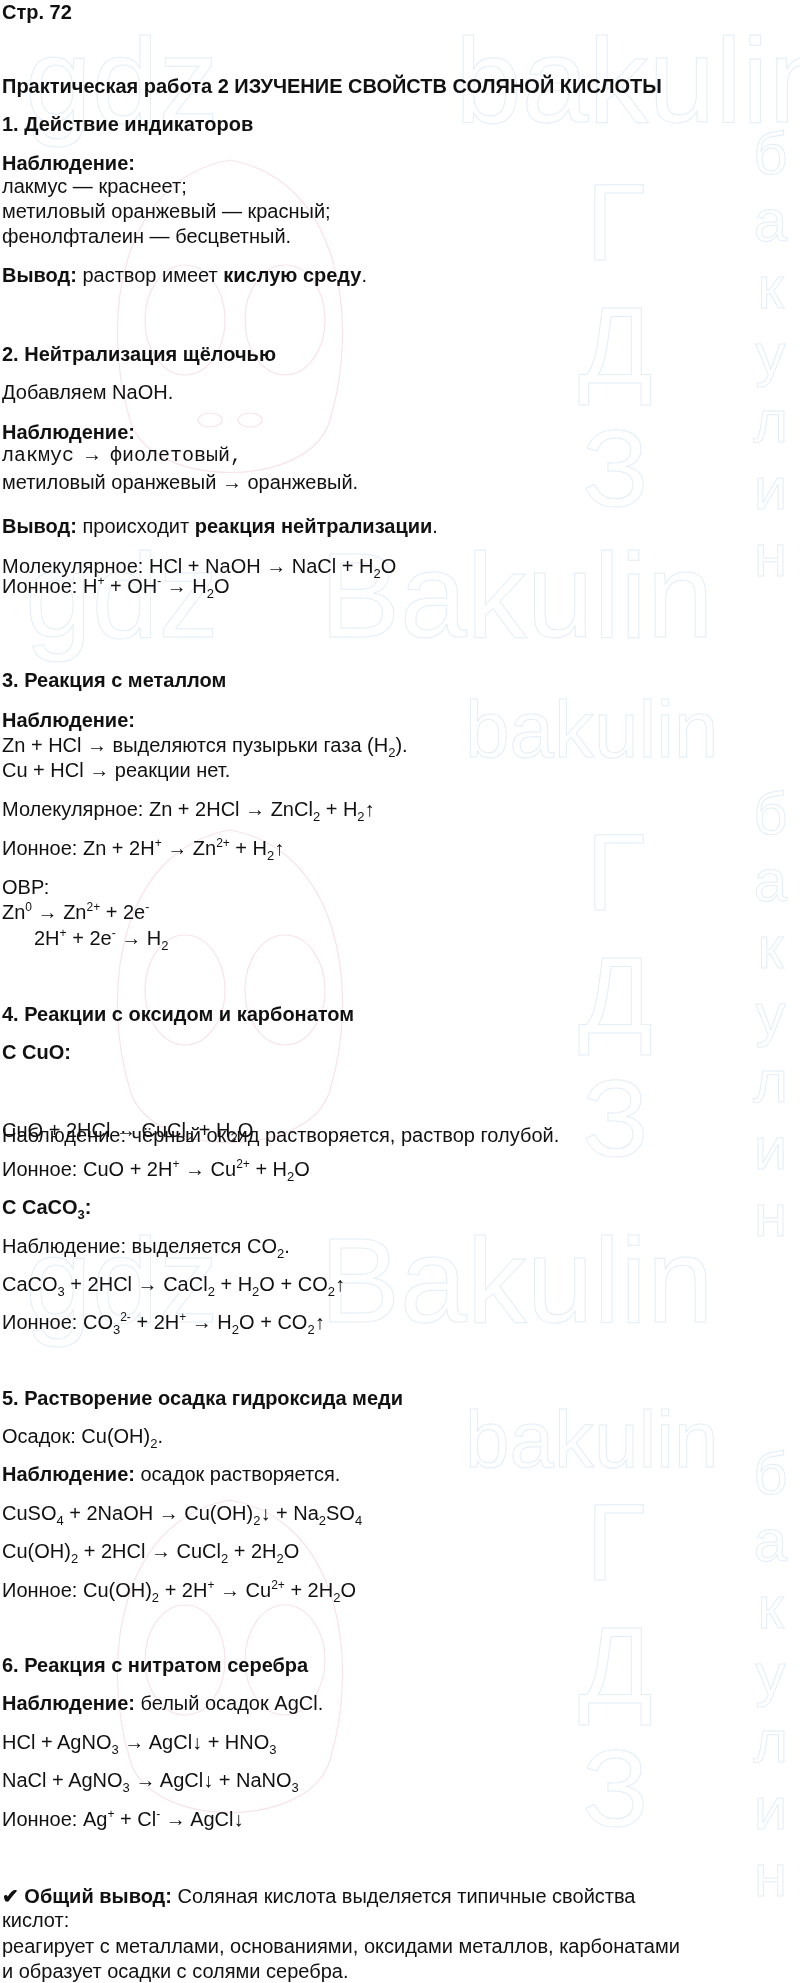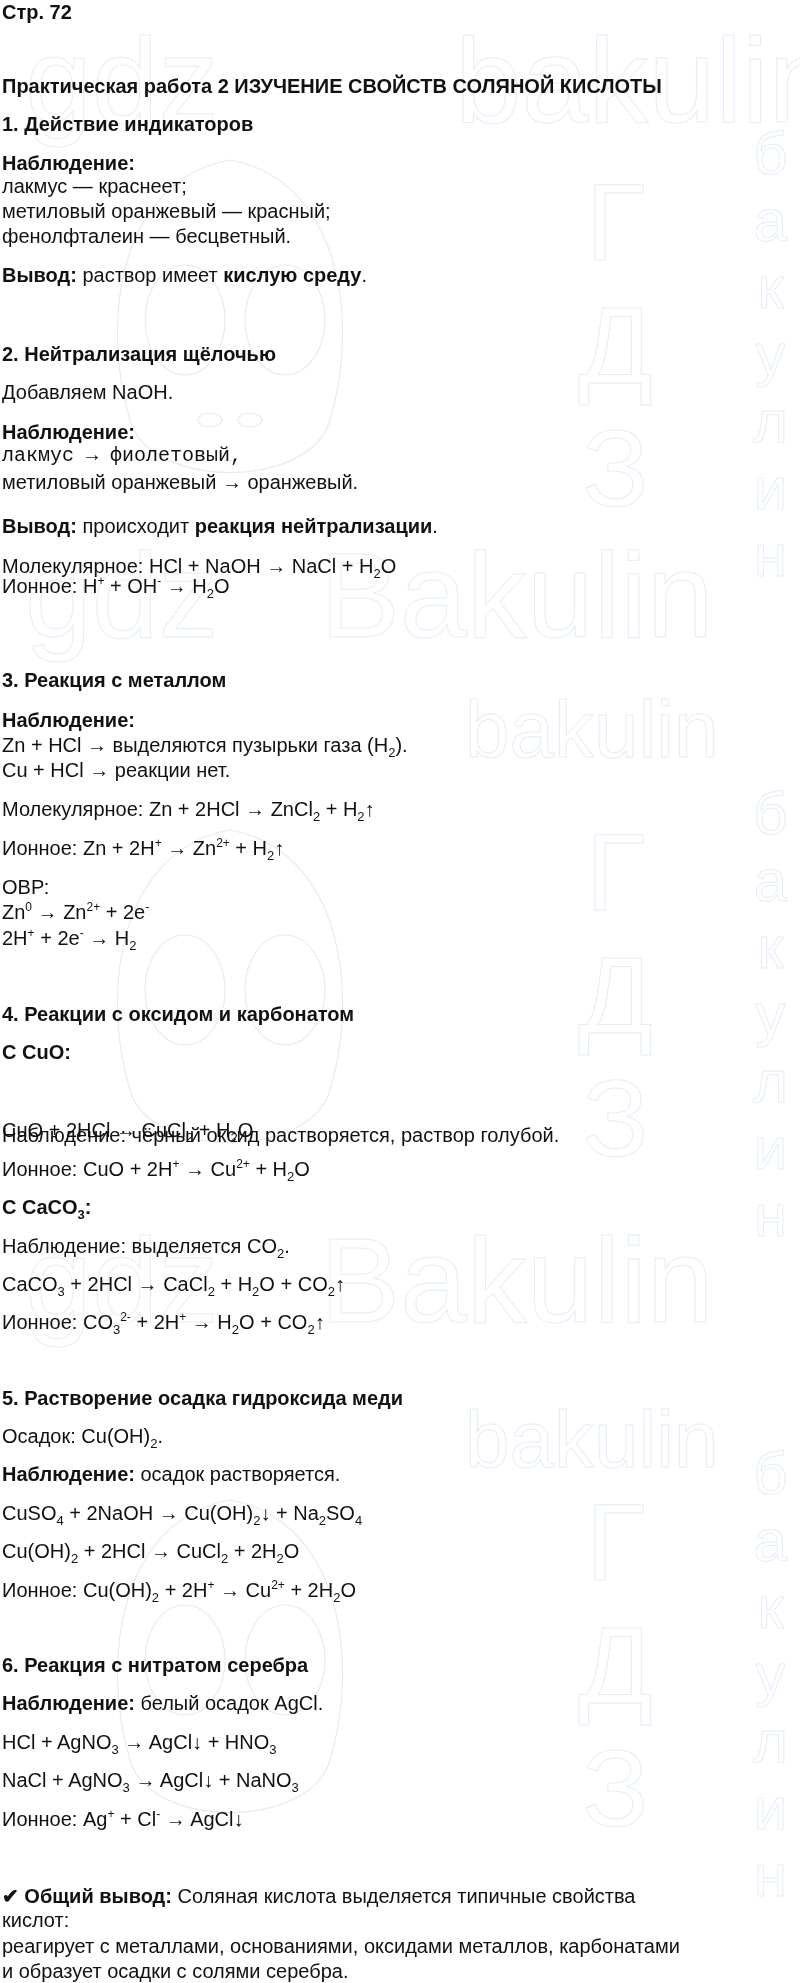--- a/index.html
+++ b/index.html
@@ -97,21 +97,21 @@
 <div class="line" style="top:795px;">
   <span>Молекулярное: </span><span>Zn + 2HCl → ZnCl</span><sub>2</sub><span> + H</span><sub>2</sub><span>↑</span>
 </div>
 <div class="line" style="top:834px;text-align:center;">
   <span>Ионное: </span><span>Zn + 2H</span><sup>+</sup><span> → Zn</span><sup>2+</sup><span> + H</span><sub>2</sub><span>↑</span>
 </div>
 <div class="line" style="top:873px;">ОВР:</div>
 <div class="line" style="top:898px;">
   <span>Zn</span><sup>0</sup><span> → Zn</span><sup>2+</sup><span> + 2e</span><sup>-</sup>
 </div>
-<div class="line" style="top:924px;">
+<div class="line" style="top:924px;margin-left:32px;">
   <span>2H</span><sup>+</sup><span> + 2e</span><sup>-</sup><span> → H</span><sub>2</sub>
 </div>
 
 <div class="line b" style="top:1000px;">4. Реакции с оксидом и карбонатом</div>
 <div class="line b" style="top:1038px;">С CuO:</div>
 <div class="line" style="top:1077px;margin-top:44px;">Наблюдение: чёрный оксид растворяется, раствор голубой.</div>
 <div class="line" style="top:1116px;">
   <span>CuO + 2HCl → CuCl</span><sub>2</sub><span> + H</span><sub>2</sub><span>O</span>
 </div>
 <div class="line" style="top:1155px;">

